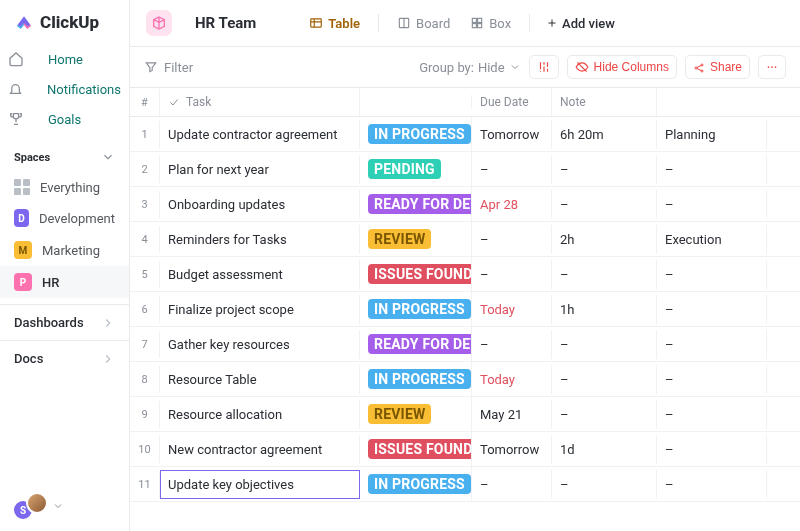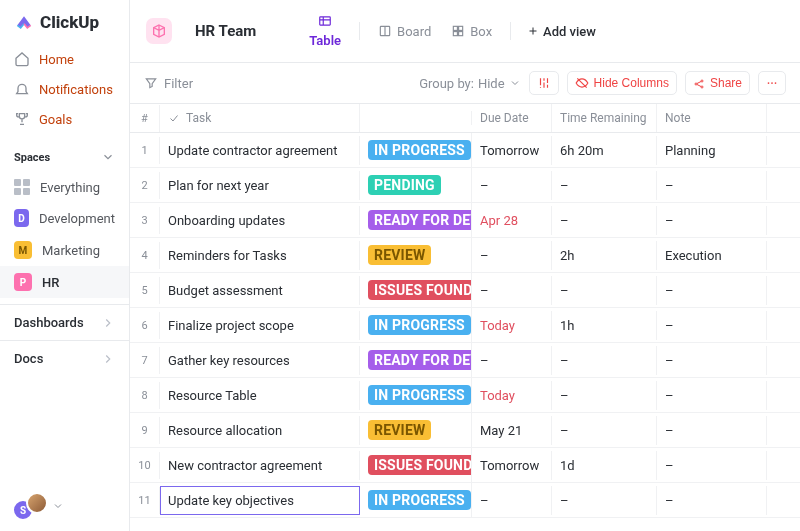--- a/index.html
+++ b/index.html
@@ -2,21 +2,21 @@
 <html><head>
 <meta charset="utf-8">
 <style>
 * { margin: 0; padding: 0; box-sizing: border-box; }
 body { font-family: -apple-system, BlinkMacSystemFont, "Segoe UI", Roboto, sans-serif; font-size: 13px; color: #2a2e34; background: #fff; width: 800px; height: 531px; overflow: hidden; }
 .app { display: flex; height: 100%; }
 .sidebar { width: 130px; border-right: 1px solid #e8eaed; display: flex; flex-direction: column; }
 .logo-row { display: flex; align-items: center; gap: 6px; padding: 12px 14px 10px; font-weight: 800; font-size: 17px; }
 .logo-mark { width: 20px; height: 20px; }
 .nav { padding: 2px 0 8px; }
-.nav-item { display: flex; align-items: center; gap: 9px; padding: 7px 14px; color: #c2410c; cursor: pointer; }
+.nav-item { display: flex; align-items: center; gap: 24px; padding: 7px 8px; color: #0f766e; cursor: pointer; }
 .nav-item .icon { width: 16px; height: 16px; color: #8a8f98; }
 .section-header { display: flex; align-items: center; justify-content: space-between; padding: 8px 14px; font-weight: 700; font-size: 11px; color: #2a2e34; cursor: pointer; }
 .section-header .chev { color: #8a8f98; }
 .spaces { padding-bottom: 6px; }
 .space-item { display: flex; align-items: center; gap: 10px; padding: 7px 14px; color: #54575d; cursor: pointer; }
 .space-item.active { background: #f6f7f9; color: #2a2e34; font-weight: 500; }
 .space-badge { width: 18px; height: 18px; border-radius: 4px; font-size: 10px; font-weight: 700; color: #fff; display: flex; align-items: center; justify-content: center; }
 .color-purple { background: #7b68ee; }
 .color-yellow { background: #f9be34; color: #7a5600; }
 .color-pink { background: #fd71af; }
@@ -28,21 +28,21 @@
 .avatar { width: 22px; height: 22px; border-radius: 50%; display: inline-flex; align-items: center; justify-content: center; font-size: 10px; font-weight: 700; color: #fff; border: 2px solid #fff; }
 .avatar + .avatar { margin-left: -8px; }
 .bg-purple { background: #7b68ee; }
 .bg-photo { background: linear-gradient(135deg,#d7a46f,#8c5a36); }
 .main { flex: 1; display: flex; flex-direction: column; }
 .topbar { display: flex; align-items: center; gap: 31px; padding: 10px 16px; border-bottom: 1px solid #e8eaed; }
 .team-badge { width: 26px; height: 26px; border-radius: 7px; background: #ffe2f0; display: flex; align-items: center; justify-content: center; color: #fd71af; }
 .team-title { font-weight: 700; font-size: 15px; margin-left: -8px; }
 .view-tabs { display: flex; align-items: center; gap: 16px; margin-left: 20px; }
 .view-tab { display: flex; align-items: center; gap: 5px; color: #8a8f98; cursor: pointer; font-size: 13px; padding: 4px 2px; }
-.view-tab.active { color: #6d28d9; font-weight: 600; flex-direction: column; }
+.view-tab.active { color: #a16207; font-weight: 600; }
 .vdiv { width: 1px; height: 18px; background: #e8eaed; }
 .add-view { display: flex; align-items: center; gap: 4px; color: #2a2e34; font-weight: 500; cursor: pointer; }
 .toolbar { display: flex; align-items: center; padding: 8px 14px; border-bottom: 1px solid #e8eaed; gap: 10px; }
 .filter { display: flex; align-items: center; gap: 6px; color: #8a8f98; cursor: pointer; }
 .toolbar-right { margin-left: auto; display: flex; align-items: center; gap: 8px; }
 .groupby { display: flex; align-items: center; gap: 4px; color: #8a8f98; cursor: pointer; }
 .icon-btn { border: 1px solid #e8eaed; background: #fff; border-radius: 5px; padding: 4px 7px; color: #ef4444; cursor: pointer; display: flex; align-items: flex-end; gap: 5px; font-size: 12px; }
 .table { flex: 1; overflow: auto; }
 .thead, .trow { display: grid; grid-template-columns: 30px 200px 112px 80px 105px 110px; align-items: center; }
 .thead { border-bottom: 1px solid #e8eaed; color: #8a8f98; font-size: 12px; }
@@ -243,21 +243,20 @@
       <div class="thead">
         <div class="th th-num">#</div>
         <div class="th th-task">
           <svg width="12" height="12" viewBox="0 0 24 24" fill="none" stroke="currentColor" stroke-width="2">
               <polyline points="5 13 10 18 19 7"></polyline>
             </svg>
           <span>Task</span>
         </div>
         <div class="th"></div>
         <div class="th">Due Date</div>
-        <div class="th">Time Remaining</div>
         <div class="th">Note</div>
       </div>
       <div id="rows-container">
           <div class="trow">
             <div class="td td-num">1</div>
             <div class="td td-task">Update contractor agreement</div>
             <div class="td"><span class="badge b-inprogress">IN PROGRESS</span></div>
             <div class="td ">Tomorrow</div>
             <div class="td">6h 20m</div>
             <div class="td">Planning</div>

